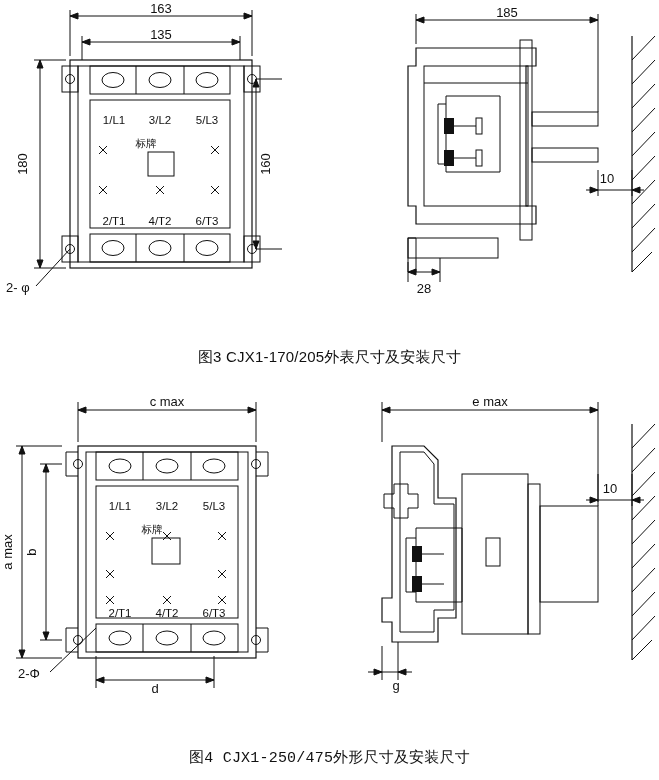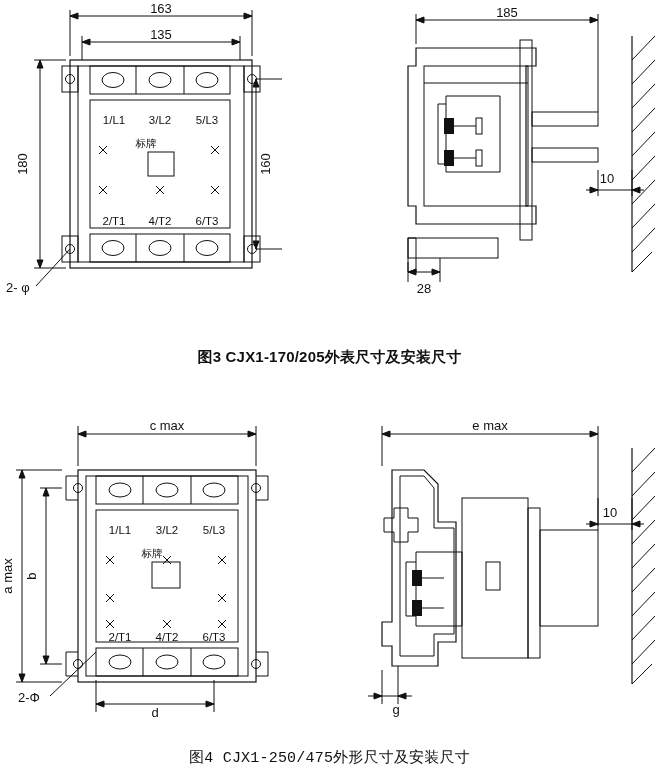--- a/index.html
+++ b/index.html
@@ -164,23 +164,23 @@
     <path d="M598 190 l-8 -3 v6 z" fill="#111"></path>
     <path d="M632 190 l8 -3 v6 z" fill="#111"></path>
   </g>
 
   <text x="507" y="17" font-size="13" text-anchor="middle">185</text>
   <text x="424" y="293" font-size="13" text-anchor="middle">28</text>
   <text x="607" y="183" font-size="13" text-anchor="middle">10</text>
 </svg>
 </div>
 
-<div class="cap" style="top:348px;font-weight:bold;">图3 CJX1-170/205外表尺寸及安装尺寸</div>
-
-<div class="fig" style="left:0;top:412px;width:523px;height:320px;text-align:center;">
+<div class="cap" style="top:348px;">图3 CJX1-170/205外表尺寸及安装尺寸</div>
+
+<div class="fig" style="left:0;top:388px;width:523px;height:320px;text-align:center;">
 <svg width="659" height="320" viewBox="0 0 659 320">
   <g fill="none" stroke="#111" stroke-width="1">
 
     <rect x="78" y="58" width="178" height="212" stroke-width="1.2"></rect>
     <rect x="86" y="64" width="162" height="200"></rect>
 
     <path d="M78 64 h-12 v24 h12"></path>
     <path d="M78 240 h-12 v24 h12"></path>
     <path d="M256 64 h12 v24 h-12"></path>
     <path d="M256 240 h12 v24 h-12"></path>

